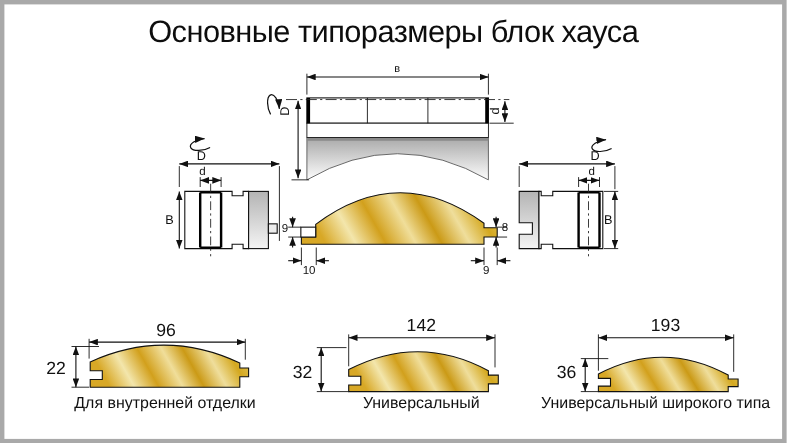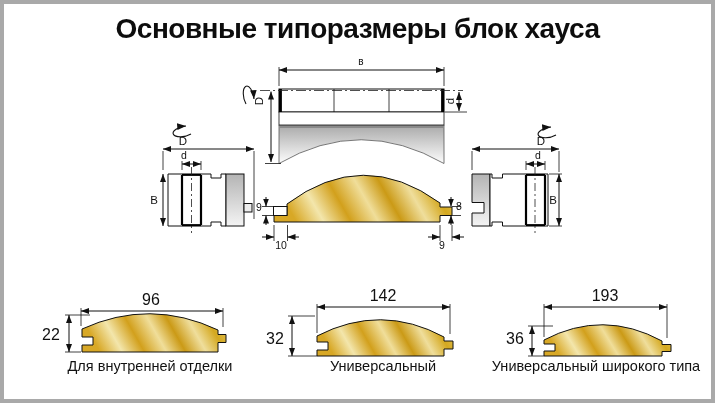--- a/index.html
+++ b/index.html
@@ -3,21 +3,21 @@
 <meta charset="utf-8">
 <style>
   html,body{margin:0;padding:0;background:#e8e8e8;}
   .frame{
     width:715px;height:403px;box-sizing:border-box;position:relative;
     background:#ffffff;border:4px solid #a9a9a9;outline:1px solid #8f8f8f;
     overflow:hidden;font-family:"Liberation Sans", sans-serif;
   }
   .title{
     position:absolute;top:9px;left:0;width:100%;text-align:center;
-    font-size:28px;letter-spacing:-0.5px;color:#0d0d0d;font-weight:700;
+    font-size:28px;letter-spacing:-0.5px;color:#0d0d0d;font-weight:400;
   }
   svg.draw{position:absolute;left:0;top:0;}
   svg text{font-family:"Liberation Sans", sans-serif;fill:#111;}
   .dimnum{font-size:16px;}
   .dimsmall{font-size:10.5px;}
   .dimletter{font-size:11.5px;}
   .caption{font-size:14.5px;}
   .tinylabel{font-size:10px;}
 </style>
 </head>

